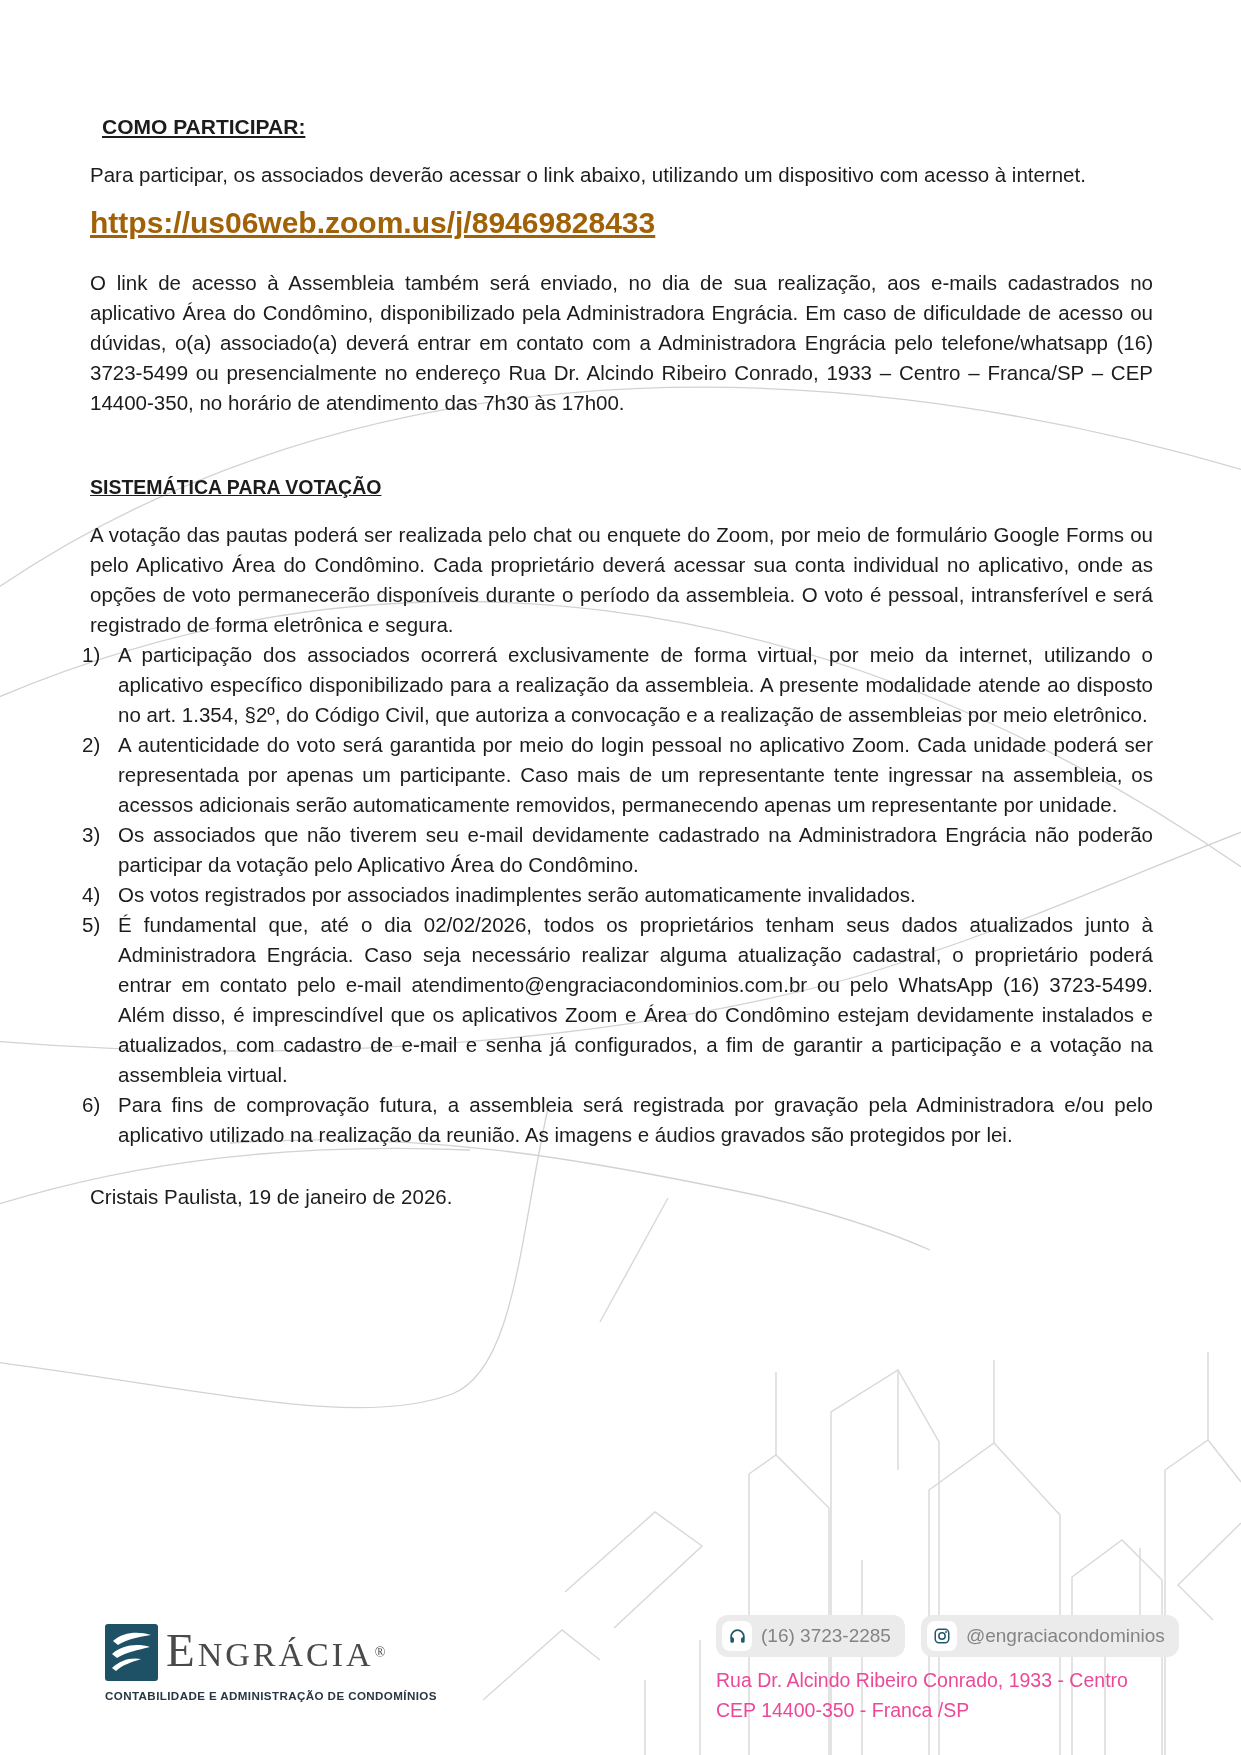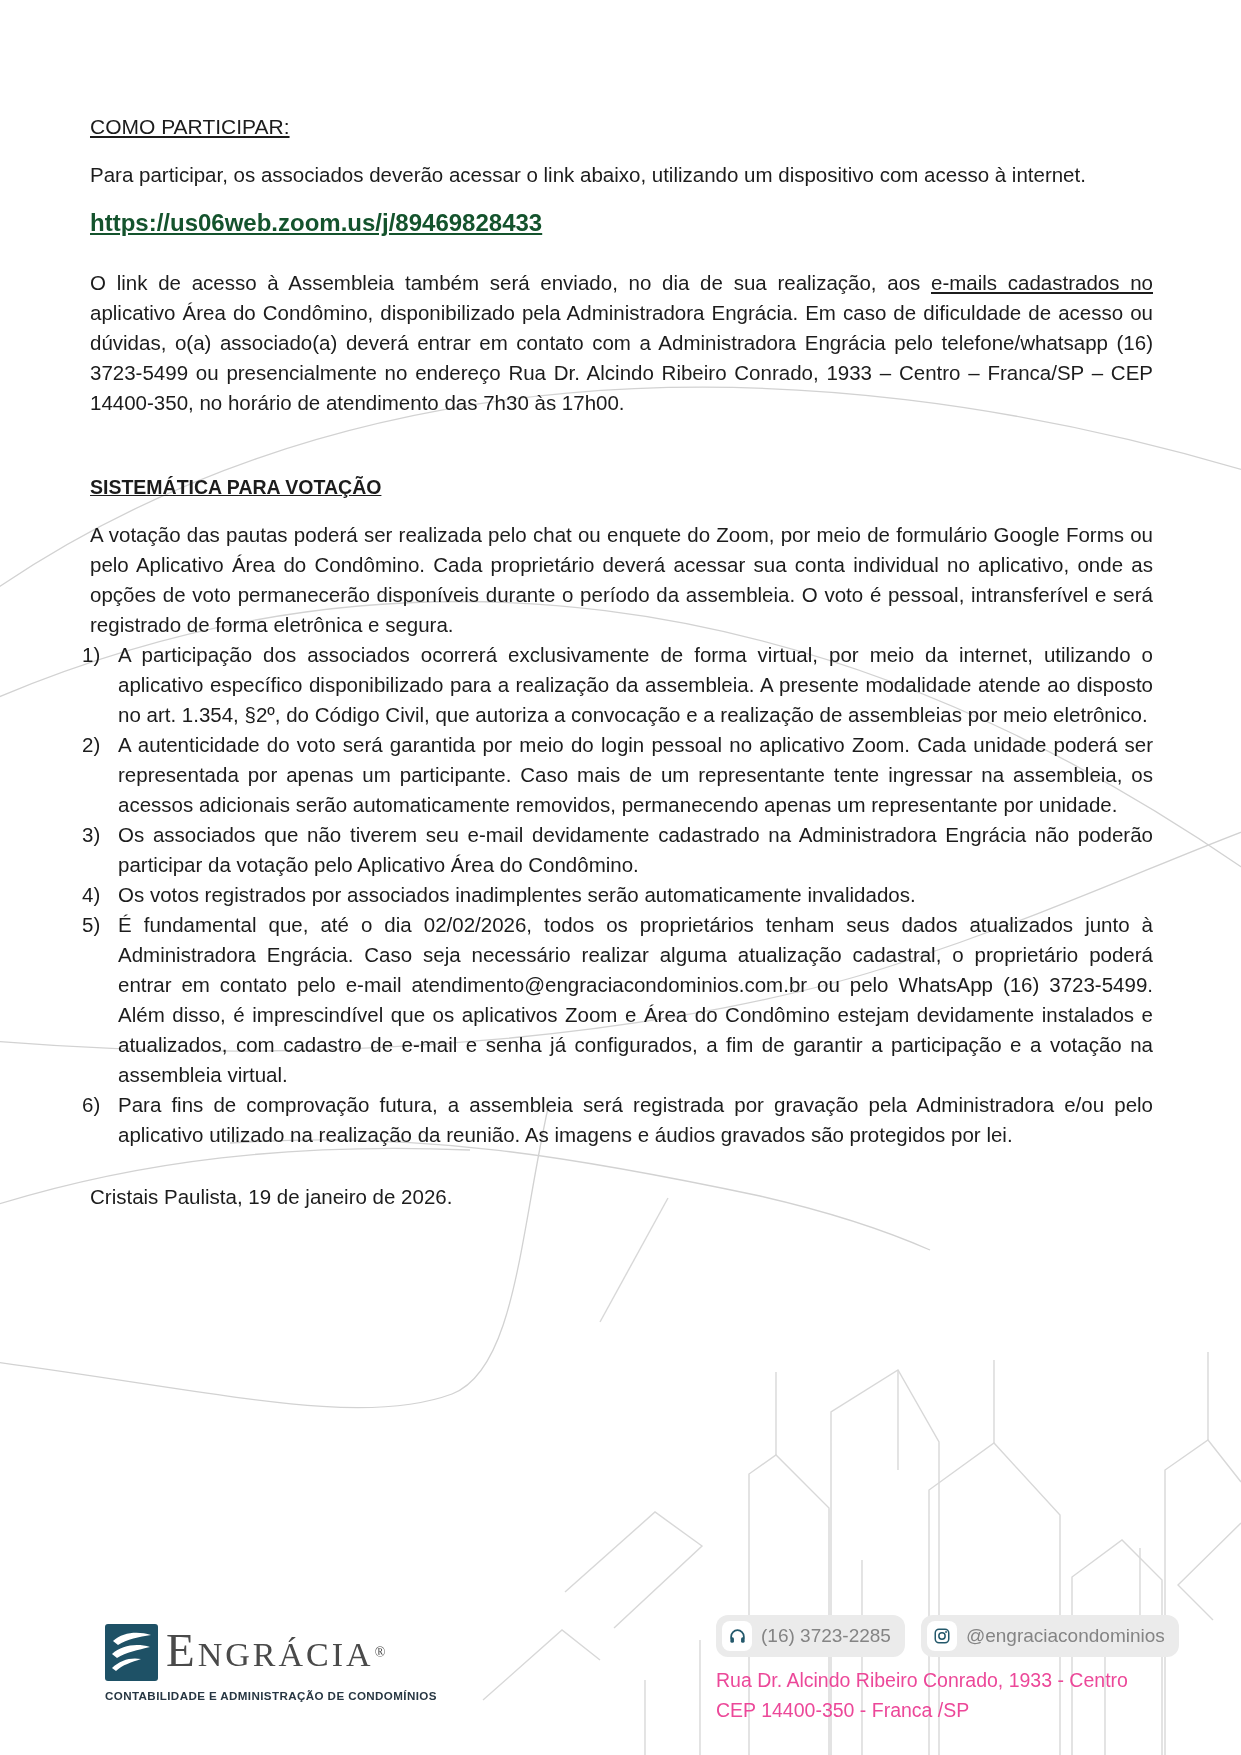--- a/index.html
+++ b/index.html
@@ -14,35 +14,35 @@
   }
   
   .watermark{position:absolute;inset:0;z-index:1;pointer-events:none;}
   
   .content{
     position:absolute;inset:0;z-index:2;
     padding:112px 88px 0 90px;
     font-size:20.5px;line-height:30px;
   }
   .h1{
-    font-weight:normal;text-decoration:underline;
-    font-size:21px;margin:0 0 18px 0;
+    font-weight:bold;text-decoration:underline;
+    font-size:21px;margin:0 0 18px 12px;
   }
   .h2{
     font-weight:bold;text-decoration:underline;
     font-size:19.5px;margin:54px 0 18px 0;
   }
   .intro{margin:0 0 18px 0;}
   .zoomlink{
     display:inline-block;
-    color:#14532d;font-weight:bold;
-    font-size:24px;margin:0 0 30px 0;
+    color:#a16207;font-weight:bold;
+    font-size:30px;margin:0 0 30px 0;
   }
   .just{text-align:justify;margin:0;}
-  .ul-seg{text-decoration:underline;}
+  .ul-seg{}
   .numlist{margin:0 0 0 -8px;}
   .li{display:flex;}
   .li .num{flex:0 0 36px;}
   .li .txt{flex:1;text-align:justify;}
   .place-date{margin:32px 0 0 0;}
   .salutation{margin:16px 0 0 0;}
   
   .sig{
     position:absolute;top:1372px;left:50%;
     transform:translateX(calc(-50% + 15px));

